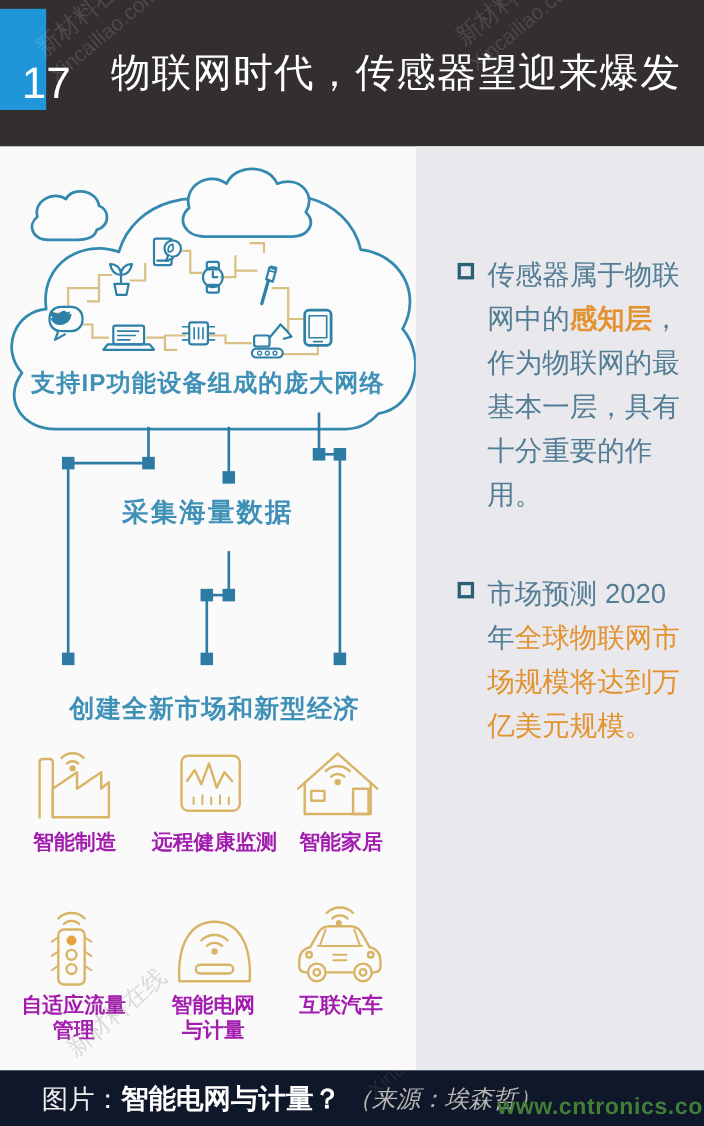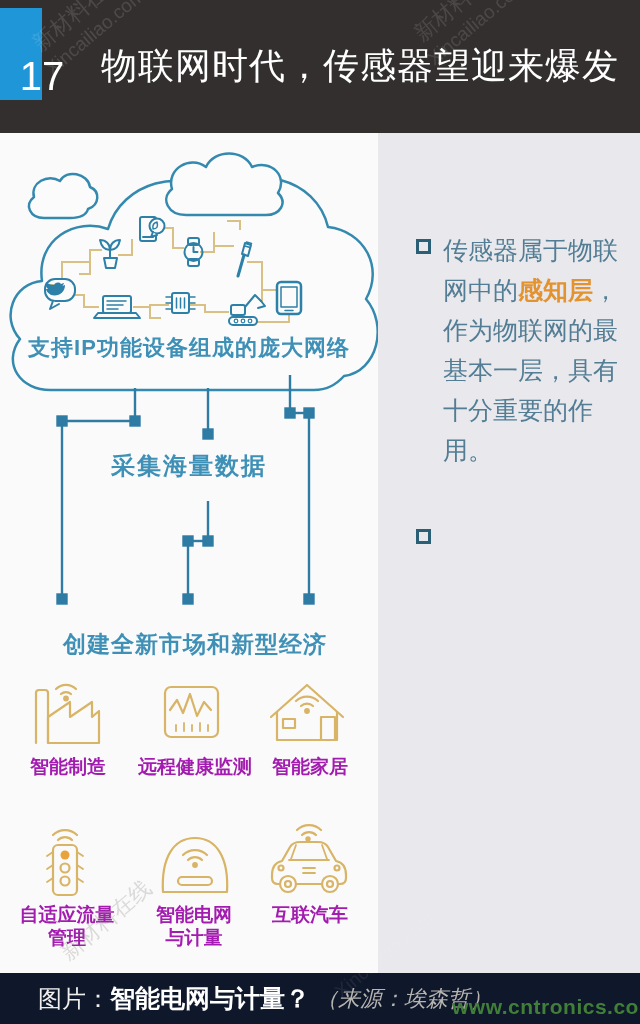--- a/index.html
+++ b/index.html
@@ -266,20 +266,21 @@
 <div class="app-label app-label-6">互联汽车</div>
 
 <div class="panel">
   <div>
       <div class="bullet-item">
         <span class="bullet-square"></span>
         <div class="bullet-text"><span class="seg-normal">传感器属于物联网中的</span><span class="seg-highlight">感知层</span><span class="seg-normal">，作为物联网的最基本一层，具有十分重要的作用。</span></div>
       </div>
       <div class="bullet-item">
         <span class="bullet-square"></span>
+        <div class="bullet-text"><span class="seg-normal">市场预测 2020 年</span><span class="seg-highlight2">全球物联网市场规模将达到万亿美元规模。</span></div>
       </div>
     </div>
 </div>
 
 <div class="wm wm-footer-left">
   <div class="l1">新材料在线</div>
 </div>
 <div class="footer">
   <span class="cap-prefix">图片：</span>
   <span class="cap-title">智能电网与计量？</span>

